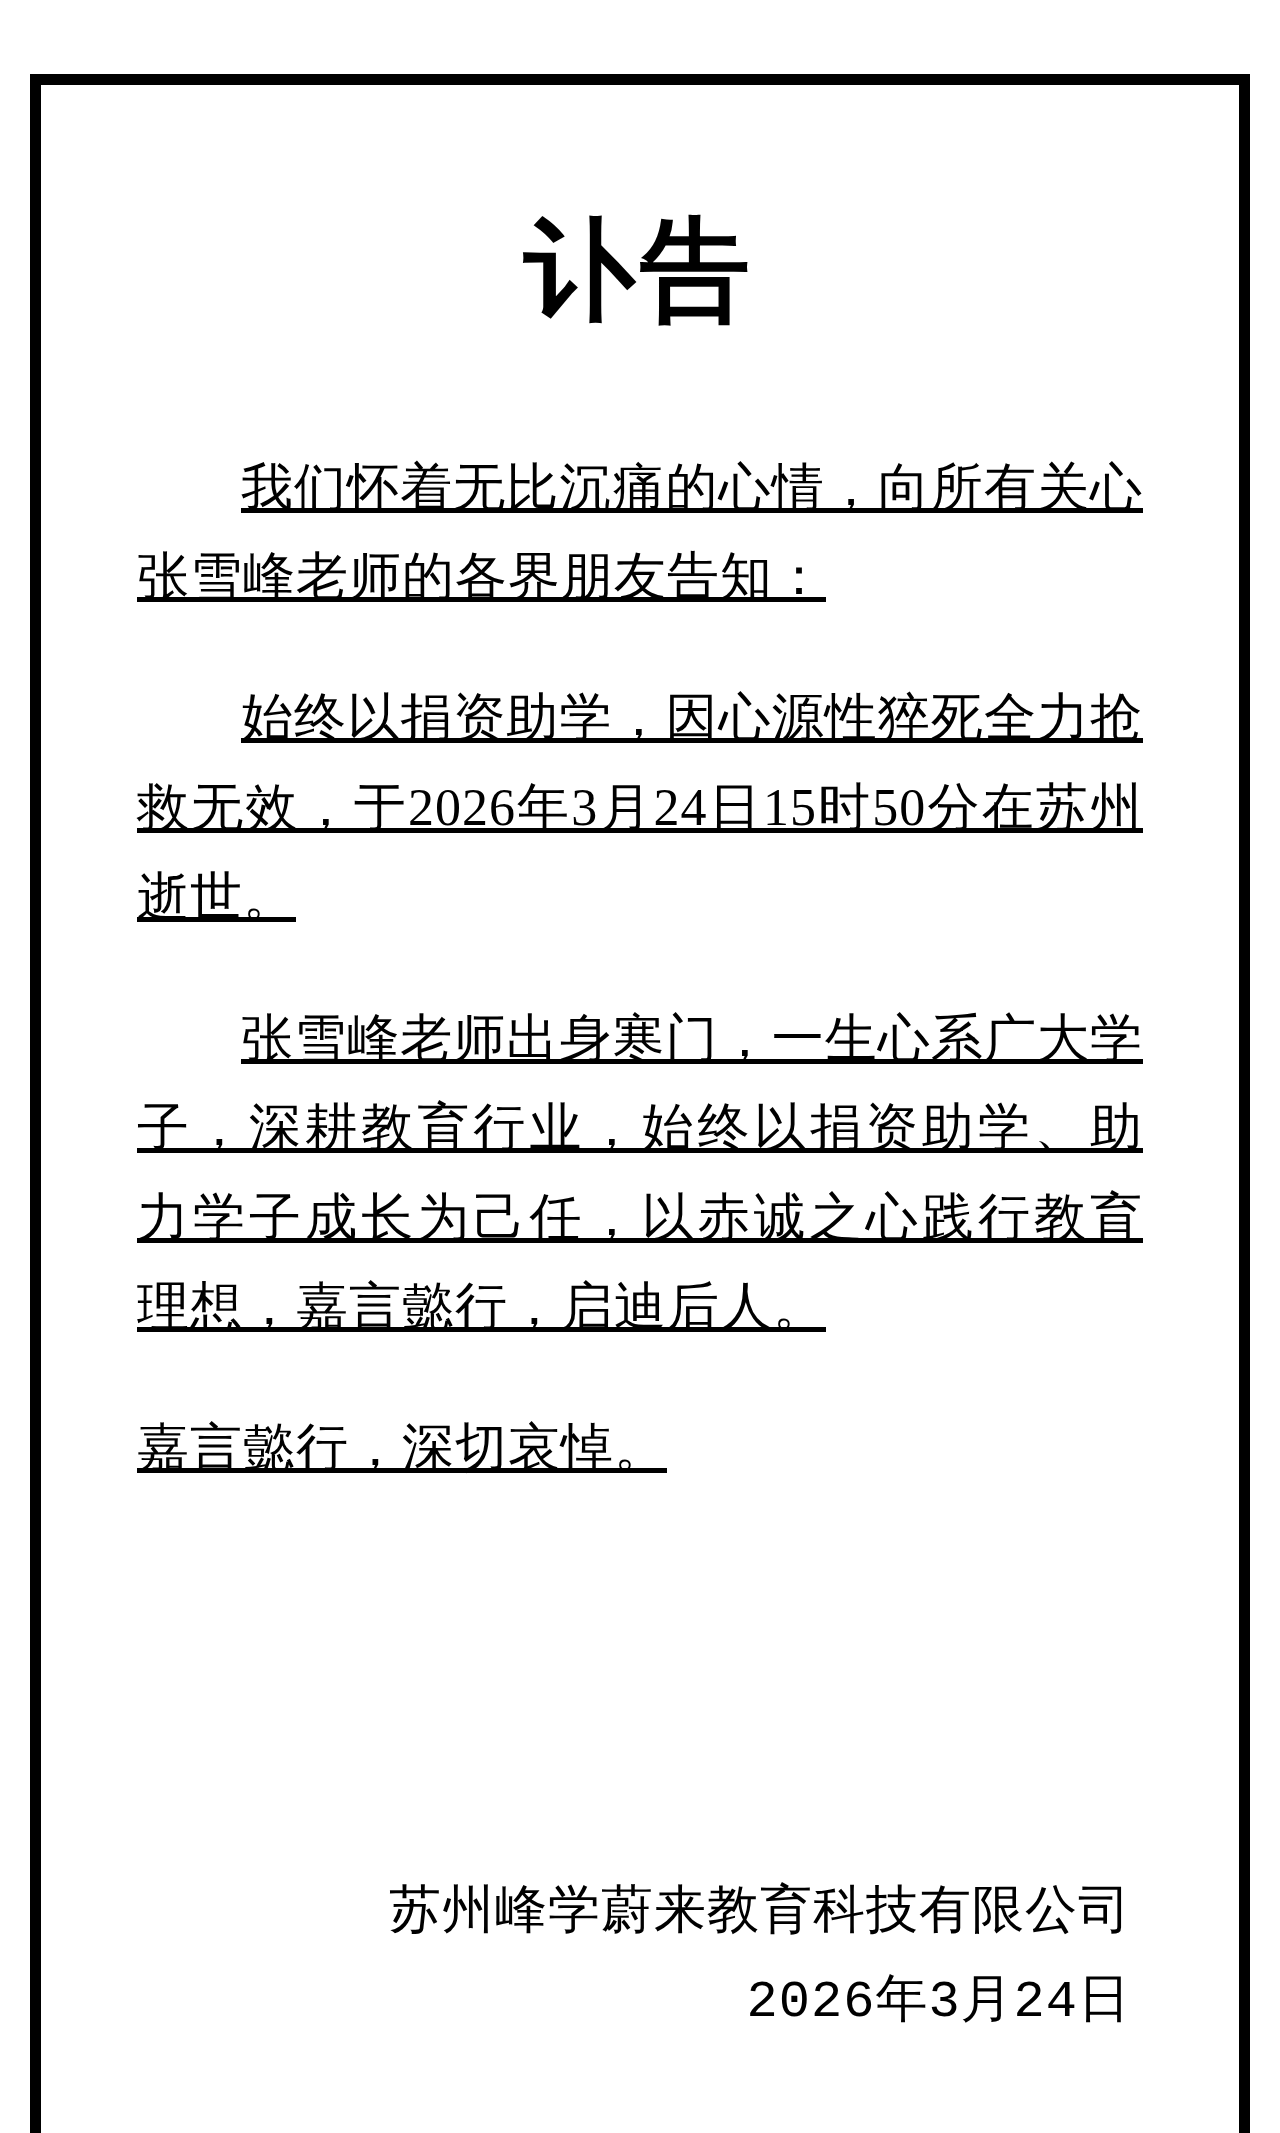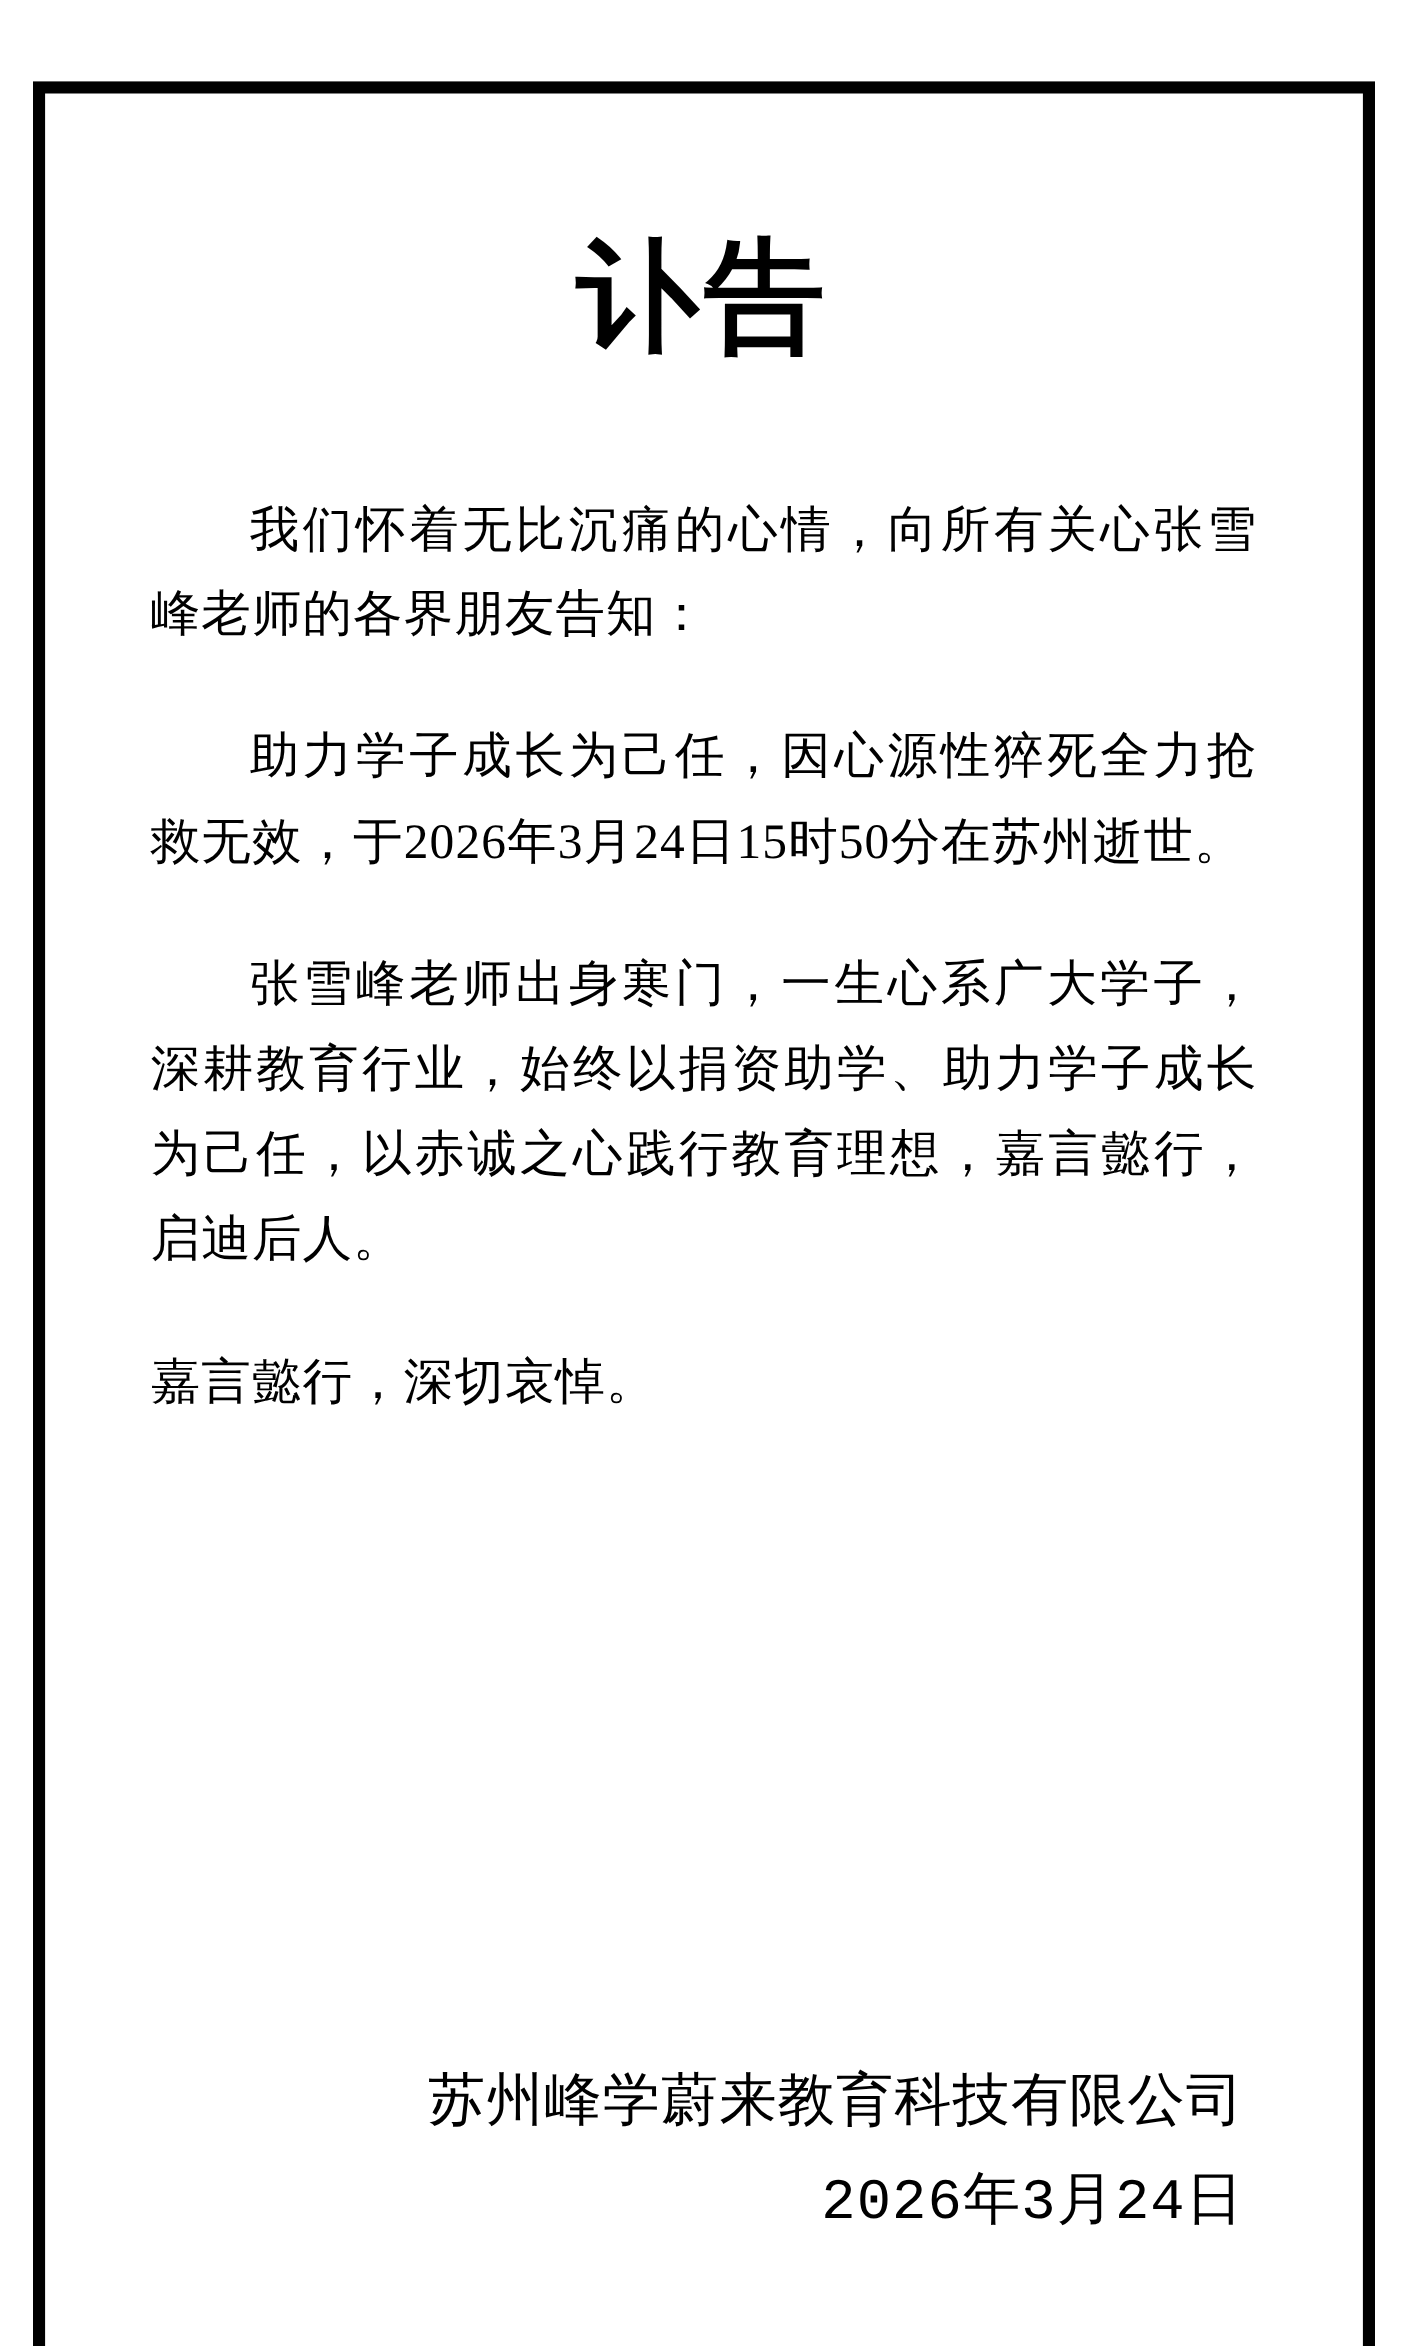--- a/index.html
+++ b/index.html
@@ -38,25 +38,26 @@
     text-align: center;
     font-family: "Liberation Sans", "DejaVu Sans", sans-serif;
     font-weight: 700;
     font-size: 110px;
     line-height: 1.25;
     letter-spacing: 6px;
     margin: 62px 0 104px 0;
   }
 
   .body-text {
-    font-size: 45px;
+    font-size: 52px;
     line-height: 1.72;
     letter-spacing: 1px;
     text-align: justify;
     text-justify: inter-ideograph;
+    text-decoration: underline;
   }
 
   .para {
     margin: 0 0 52px 0;
     text-indent: 2em;
   }
 
   .para.no-indent {
     text-indent: 0;
   }
@@ -92,21 +93,21 @@
 </head>
 <body>
 
 <div class="page">
   <div class="frame">
 
     <h1 class="title">讣告</h1>
 
     <div class="body-text">
       <p class="para">我们怀着无比沉痛的心情，向所有关心张雪峰老师的各界朋友告知：</p>
-      <p class="para">助力学子成长为己任，因心源性猝死全力抢救无效，于2026年3月24日15时50分在苏州逝世。</p>
+      <p class="para">始终以捐资助学，因心源性猝死全力抢救无效，于2026年3月24日15时50分在苏州逝世。</p>
       <p class="para">张雪峰老师出身寒门，一生心系广大学子，深耕教育行业，始终以捐资助学、助力学子成长为己任，以赤诚之心践行教育理想，嘉言懿行，启迪后人。</p>
       <p class="para no-indent">嘉言懿行，深切哀悼。</p>
     </div>
 
     <div class="spacer"></div>
 
     <div class="signature">
       <span class="org">苏州峰学蔚来教育科技有限公司</span>
       <span class="date">2026年3月24日</span>
     </div>

